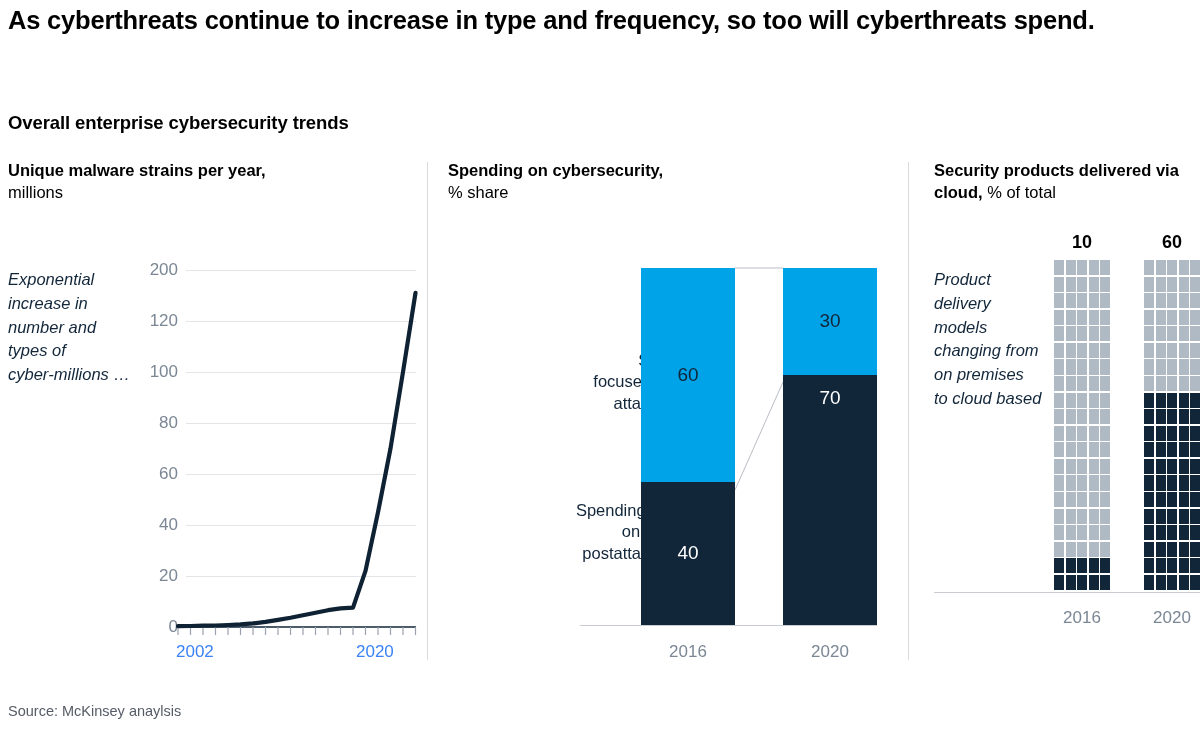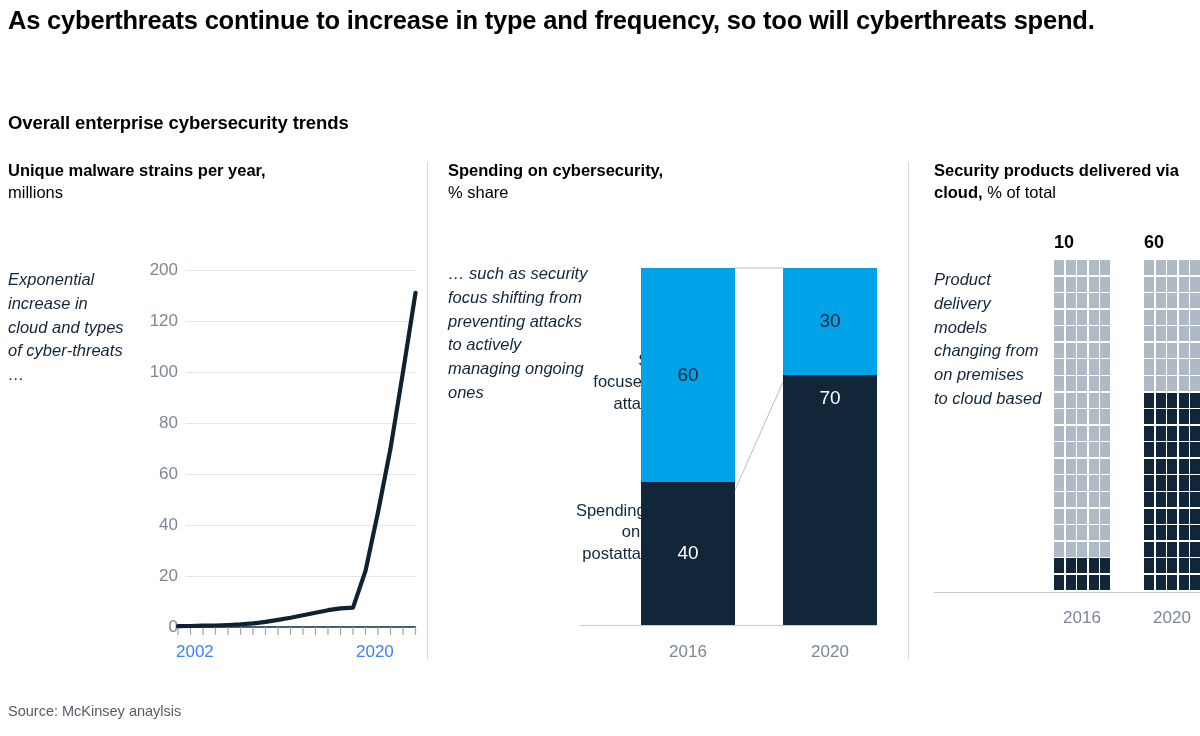--- a/index.html
+++ b/index.html
@@ -76,21 +76,21 @@
   .seg-caption {
     position: absolute; font-size: 16.5px; line-height: 1.3;
     color: #12263a; text-align: right;
   }
 
   
   .waffle { position: absolute; display: grid; gap: 1.5px; }
   .cell { width: 100%; height: 100%; }
   .waffle-total {
     position: absolute; font-size: 18px; font-weight: bold;
-    color: #000000; text-align: left;
+    color: #000000; text-align: center;
   }
 
   
   .source {
     position: absolute; left: 8px; top: 703px;
     font-size: 14.5px; color: #565c66; text-align: center;
   }
 </style>
 </head>
 <body>
@@ -102,21 +102,21 @@
 
   <div class="divider" style="left:427px;"></div>
   <div class="divider" style="left:908px;"></div>
 
   <div class="panel p1">
     <div class="panel-title">
       <b>Unique malware strains per year,</b><br>
       <span>millions</span>
     </div>
 
-    <div class="note" style="left:0px; top:108px; width:122px;">Exponential increase in cloud and types of cyber‑threats …</div>
+    <div class="note" style="left:0px; top:108px; width:122px;">Exponential increase in number and types of cyber‑millions …</div>
 
     <div class="chart" style="left:130px; top:100px; width:280px; height:400px;">
 
       <div class="tick-label" style="left:-6px; top:0px;  width:46px;">200</div>
       <div class="tick-label" style="left:-6px; top:51px; width:46px;">120</div>
       <div class="tick-label" style="left:-6px; top:102px;width:46px;">100</div>
       <div class="tick-label" style="left:-6px; top:153px;width:46px;">80</div>
       <div class="tick-label" style="left:-6px; top:204px;width:46px;">60</div>
       <div class="tick-label" style="left:-6px; top:255px;width:46px;">40</div>
       <div class="tick-label" style="left:-6px; top:306px;width:46px;">20</div>
@@ -164,21 +164,20 @@
       <div class="axis-label" style="left:218px; top:382px;">2020</div>
     </div>
   </div>
 
   <div class="panel p2">
     <div class="panel-title">
       <b>Spending on cybersecurity,</b><br>
       <span>% share</span>
     </div>
 
-    <div class="note" style="left:0px; top:102px; width:142px;">… such as security focus shifting from preventing attacks to actively managing ongoing ones</div>
 
     <div class="chart" style="left:0px; top:100px; width:455px; height:400px;">
 
       <div class="seg-caption" style="left:130px; top:90px; width:130px;">Spending focused on pre-attack period</div>
       <div class="seg-caption" style="left:118px; top:240px; width:142px;">Spending focused on attack or postattack period</div>
 
       <svg width="455" height="400" style="position:absolute;left:0;top:0;pointer-events:none;">
         <line x1="287" y1="8" x2="335" y2="8" stroke="#b9bdc4" stroke-width="1"></line>
         <line x1="287" y1="230" x2="335" y2="122" stroke="#b9bdc4" stroke-width="1"></line>
       </svg>

